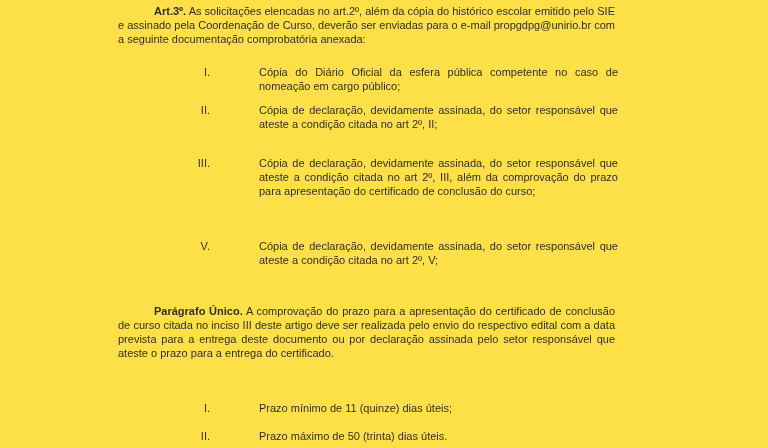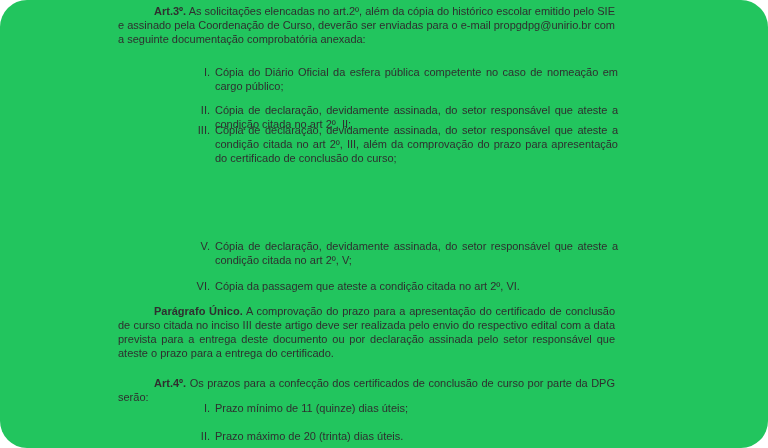--- a/index.html
+++ b/index.html
@@ -4,27 +4,26 @@
 <style>
   html, body {
     margin: 0;
     padding: 0;
     background: #ffffff;
   }
   .page {
     position: relative;
     width: 768px;
     height: 448px;
-    background: #22c55e;
+    background: #fde047;
     overflow: hidden;
     font-family: "Liberation Sans", sans-serif;
     font-size: 11px;
     line-height: 14px;
     color: #2f2f2f;
-    border-radius: 27px;
   }
   .para {
     position: absolute;
     left: 118px;
     width: 497px;
     margin: 0;
     text-align: justify;
   }
   .indent {
     text-indent: 36px;
@@ -41,62 +40,58 @@
   }
   .li .num {
     flex: 0 0 30px;
     width: 30px;
     text-align: right;
     padding-right: 5px;
   }
   .li .txt {
     width: 403px;
     text-align: justify;
+    margin-left: 44px;
   }
 </style>
 </head>
 <body>
 
 <div class="page">
 
   <p class="para indent" style="top:4px"><span class="b">Art.3º.</span> <span>As solicitações elencadas no art.2º, além da cópia do histórico escolar emitido pelo SIE e assinado pela Coordenação de Curso, deverão ser enviadas para o e-mail propgdpg@unirio.br com a seguinte documentação comprobatória anexada:</span></p>
 
   <div class="li" style="top:65px">
     <span class="num">I.</span>
     <span class="txt">Cópia do Diário Oficial da esfera pública competente no caso de nomeação em cargo público;</span>
   </div>
 
   <div class="li" style="top:103px">
     <span class="num">II.</span>
     <span class="txt">Cópia de declaração, devidamente assinada, do setor responsável que ateste a condição citada no art 2º, II;</span>
   </div>
 
-  <div class="li" style="top:123px">
+  <div class="li" style="top:156px">
     <span class="num">III.</span>
     <span class="txt">Cópia de declaração, devidamente assinada, do setor responsável que ateste a condição citada no art 2º, III, além da comprovação do prazo para apresentação do certificado de conclusão do curso;</span>
   </div>
 
 
   <div class="li" style="top:239px">
     <span class="num">V.</span>
     <span class="txt">Cópia de declaração, devidamente assinada, do setor responsável que ateste a condição citada no art 2º, V;</span>
   </div>
 
-  <div class="li" style="top:279px">
-    <span class="num">VI.</span>
-    <span class="txt">Cópia da passagem que ateste a condição citada no art 2º, VI.</span>
-  </div>
 
   <p class="para indent" style="top:304px"><span class="b">Parágrafo Único.</span> <span>A comprovação do prazo para a apresentação do certificado de conclusão de curso citada no inciso III deste artigo deve ser realizada pelo envio do respectivo edital com a data prevista para a entrega deste documento ou por declaração assinada pelo setor responsável que ateste o prazo para a entrega do certificado.</span></p>
 
-  <p class="para indent" style="top:376px"><span class="b">Art.4º.</span> <span>Os prazos para a confecção dos certificados de conclusão de curso por parte da DPG serão:</span></p>
 
   <div class="li" style="top:401px">
     <span class="num">I.</span>
     <span class="txt">Prazo mínimo de 11 (quinze) dias úteis;</span>
   </div>
 
   <div class="li" style="top:429px">
     <span class="num">II.</span>
-    <span class="txt">Prazo máximo de 20 (trinta) dias úteis.</span>
+    <span class="txt">Prazo máximo de 50 (trinta) dias úteis.</span>
   </div>
 
 </div>
 
 </body></html>

